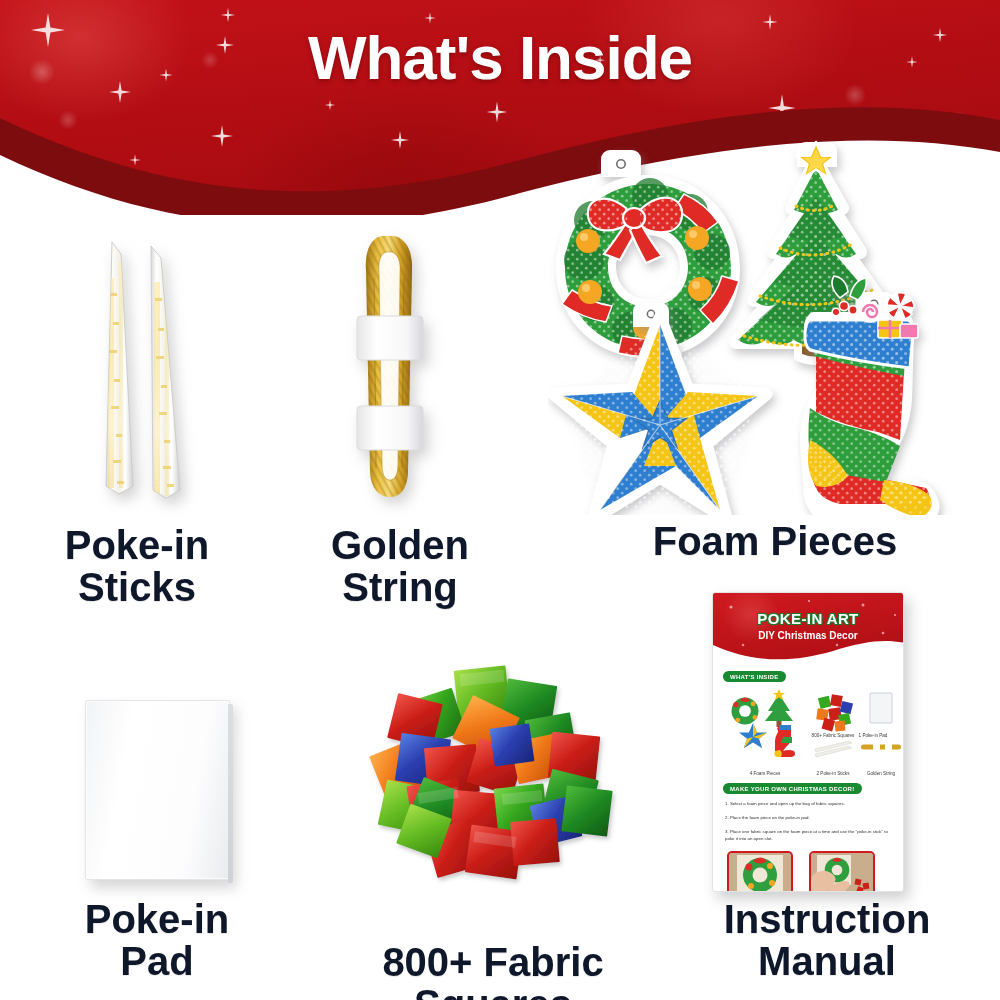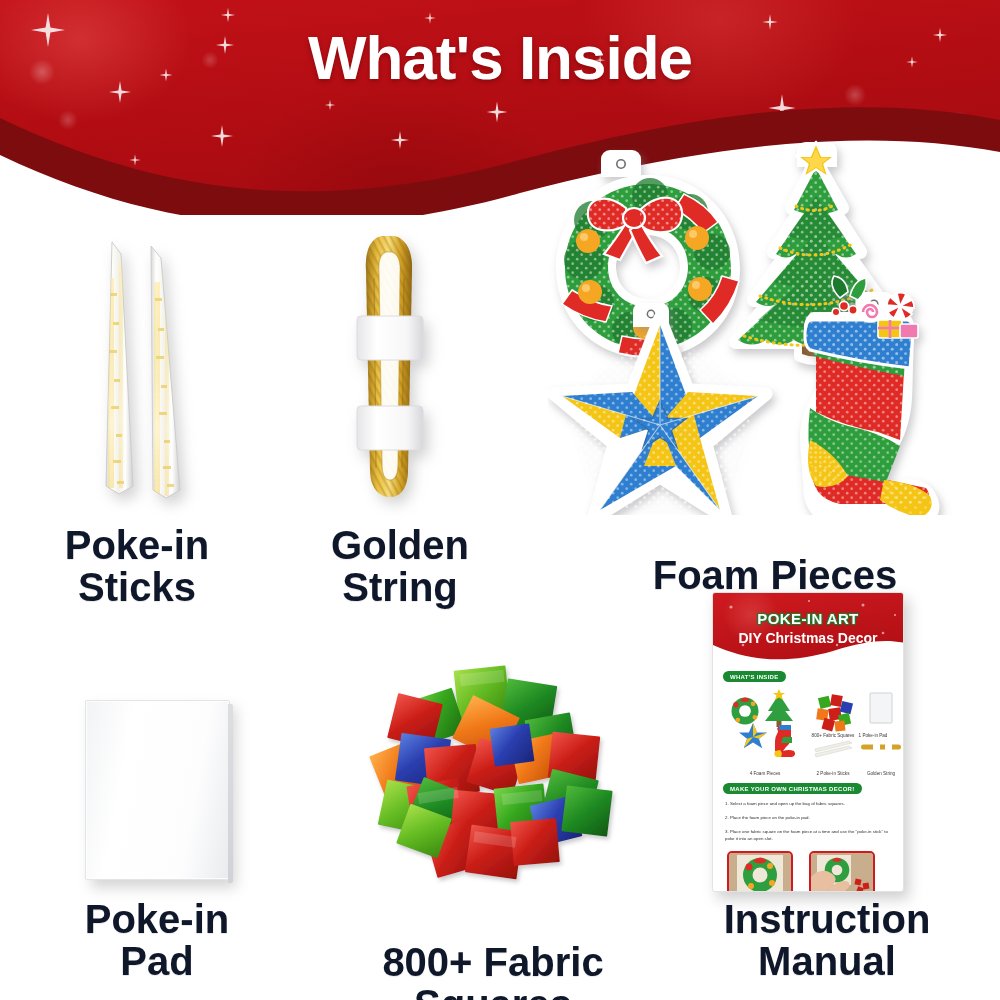--- a/index.html
+++ b/index.html
@@ -91,21 +91,21 @@
       linear-gradient(170deg,#cf1a20,#ab0d12);
   }
   .man-logo {
     position:absolute; top:17px; left:0; width:100%;
     text-align:center; font-size:15px; font-weight:700;
     color:#ffffff; letter-spacing:.4px;
     text-shadow: 0 0 2px #1f7a2e, 1px 1px 0 #1f7a2e, -1px 1px 0 #1f7a2e, 1px -1px 0 #1f7a2e, -1px -1px 0 #1f7a2e;
   }
   .man-sub {
     position:absolute; top:37px; left:0; width:100%;
-    text-align:center; font-size:14px; color:#ffffff; font-weight:600;
+    text-align:center; font-size:10px; color:#ffffff; font-weight:600;
   }
   .man-badge {
     position:absolute; left:10px; top:78px;
     background:#1a8a32; color:#fff;
     font-size:6px; font-weight:700; letter-spacing:.3px;
     padding:2.5px 7px; border-radius:8px;
   }
   .man-badge2 {
     position:absolute; left:10px; top:178px;
     background:#1a8a32; color:#fff;
@@ -540,21 +540,21 @@
 </div>
 
 <div class="cell" style="left:22px; top:524px; width:230px;">
   <div class="cell-label lbl-lg">Poke-in
 Sticks</div>
 </div>
 <div class="cell" style="left:280px; top:524px; width:240px;">
   <div class="cell-label lbl-lg">Golden
 String</div>
 </div>
-<div class="cell" style="left:600px; top:554px; width:350px;">
+<div class="cell" style="left:600px; top:520px; width:350px;">
   <div class="cell-label lbl-lg">Foam Pieces</div>
 </div>
 
 <div class="pad-wrap">
   <div class="pad"></div>
 </div>
 
 <div class="fabric">
   <svg width="250" height="235" viewBox="0 0 250 235">
     <defs>

